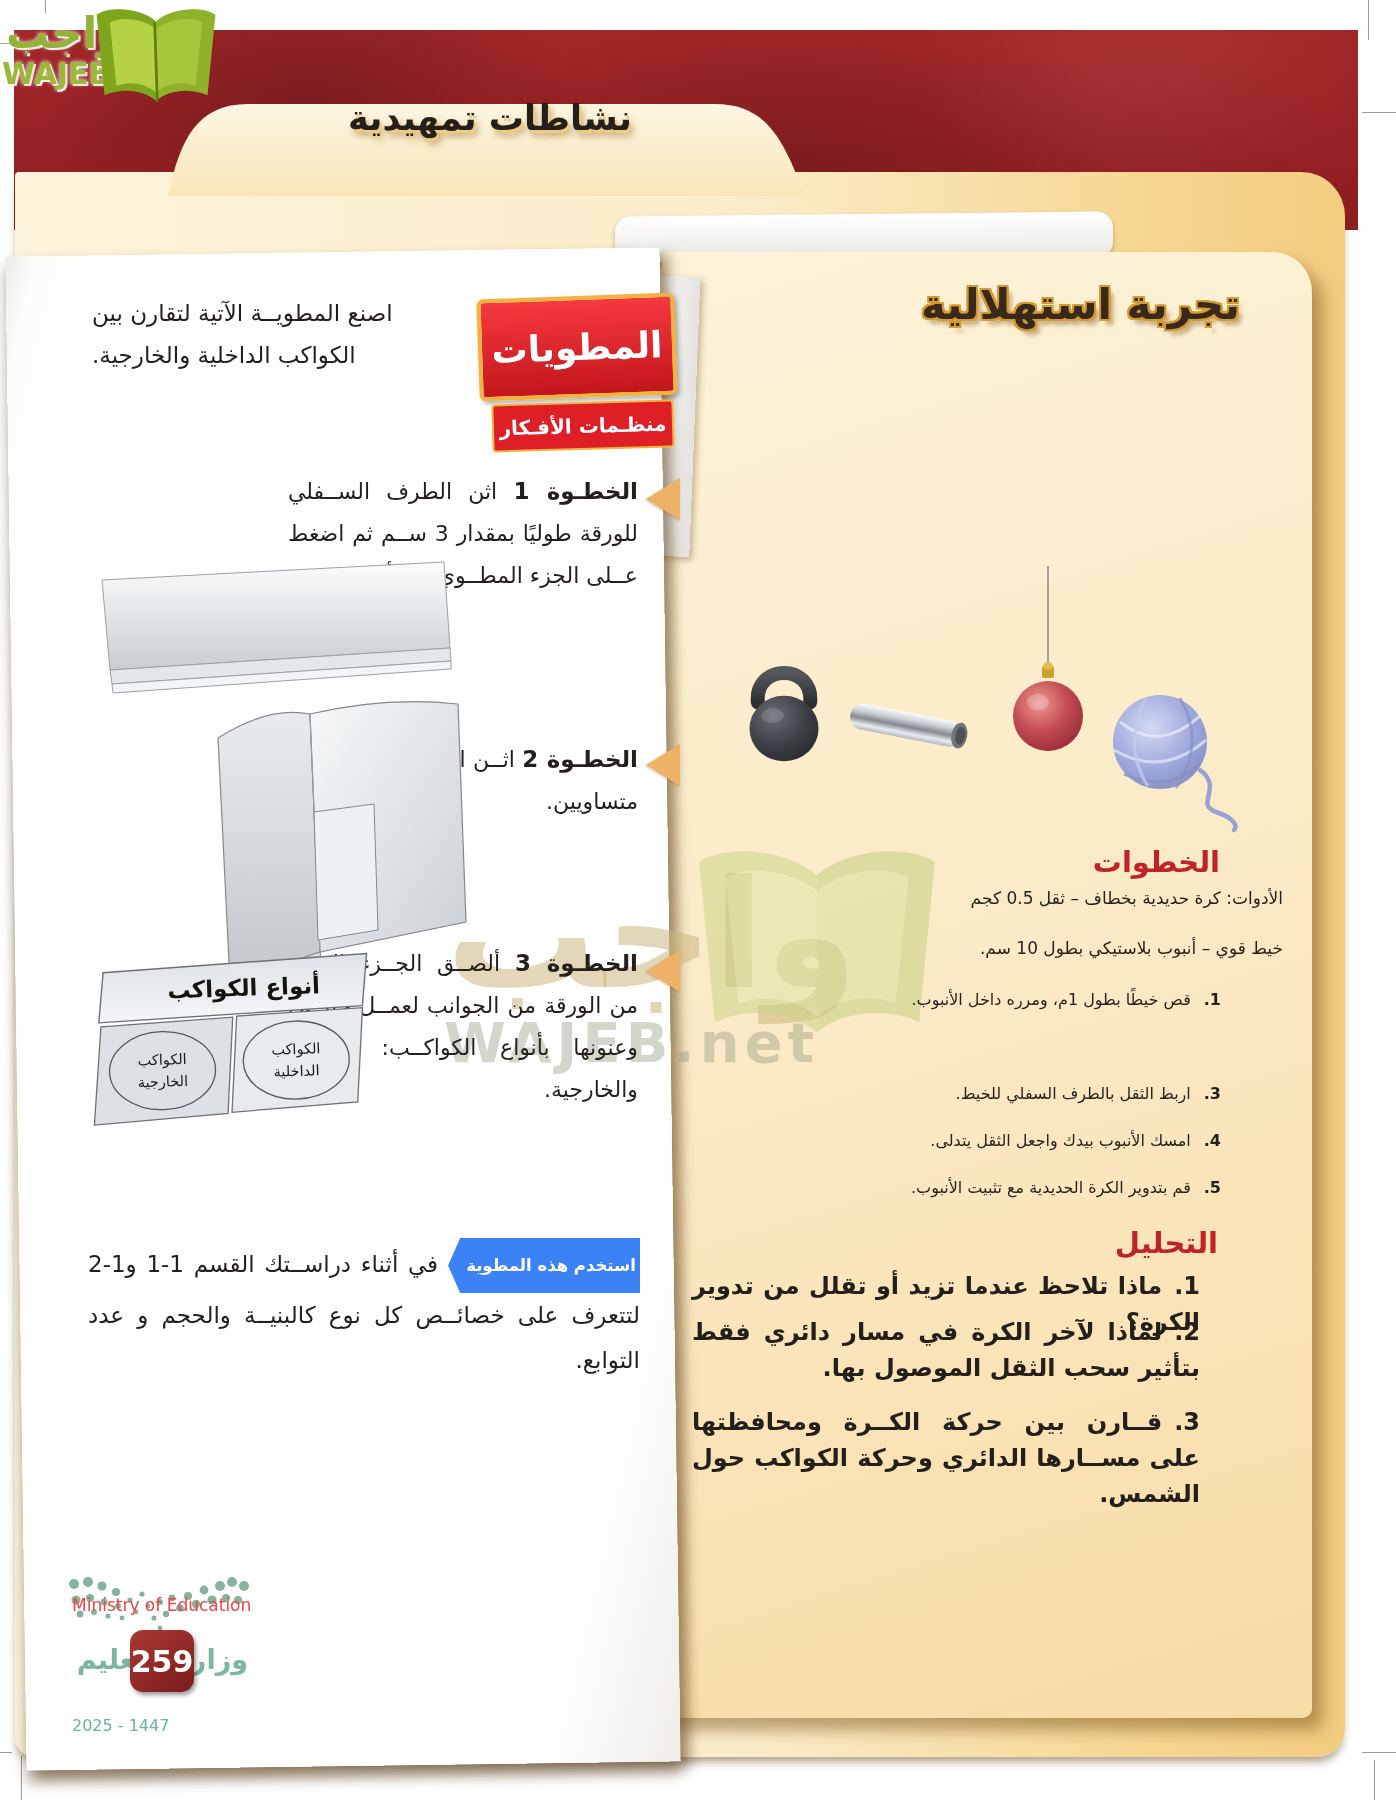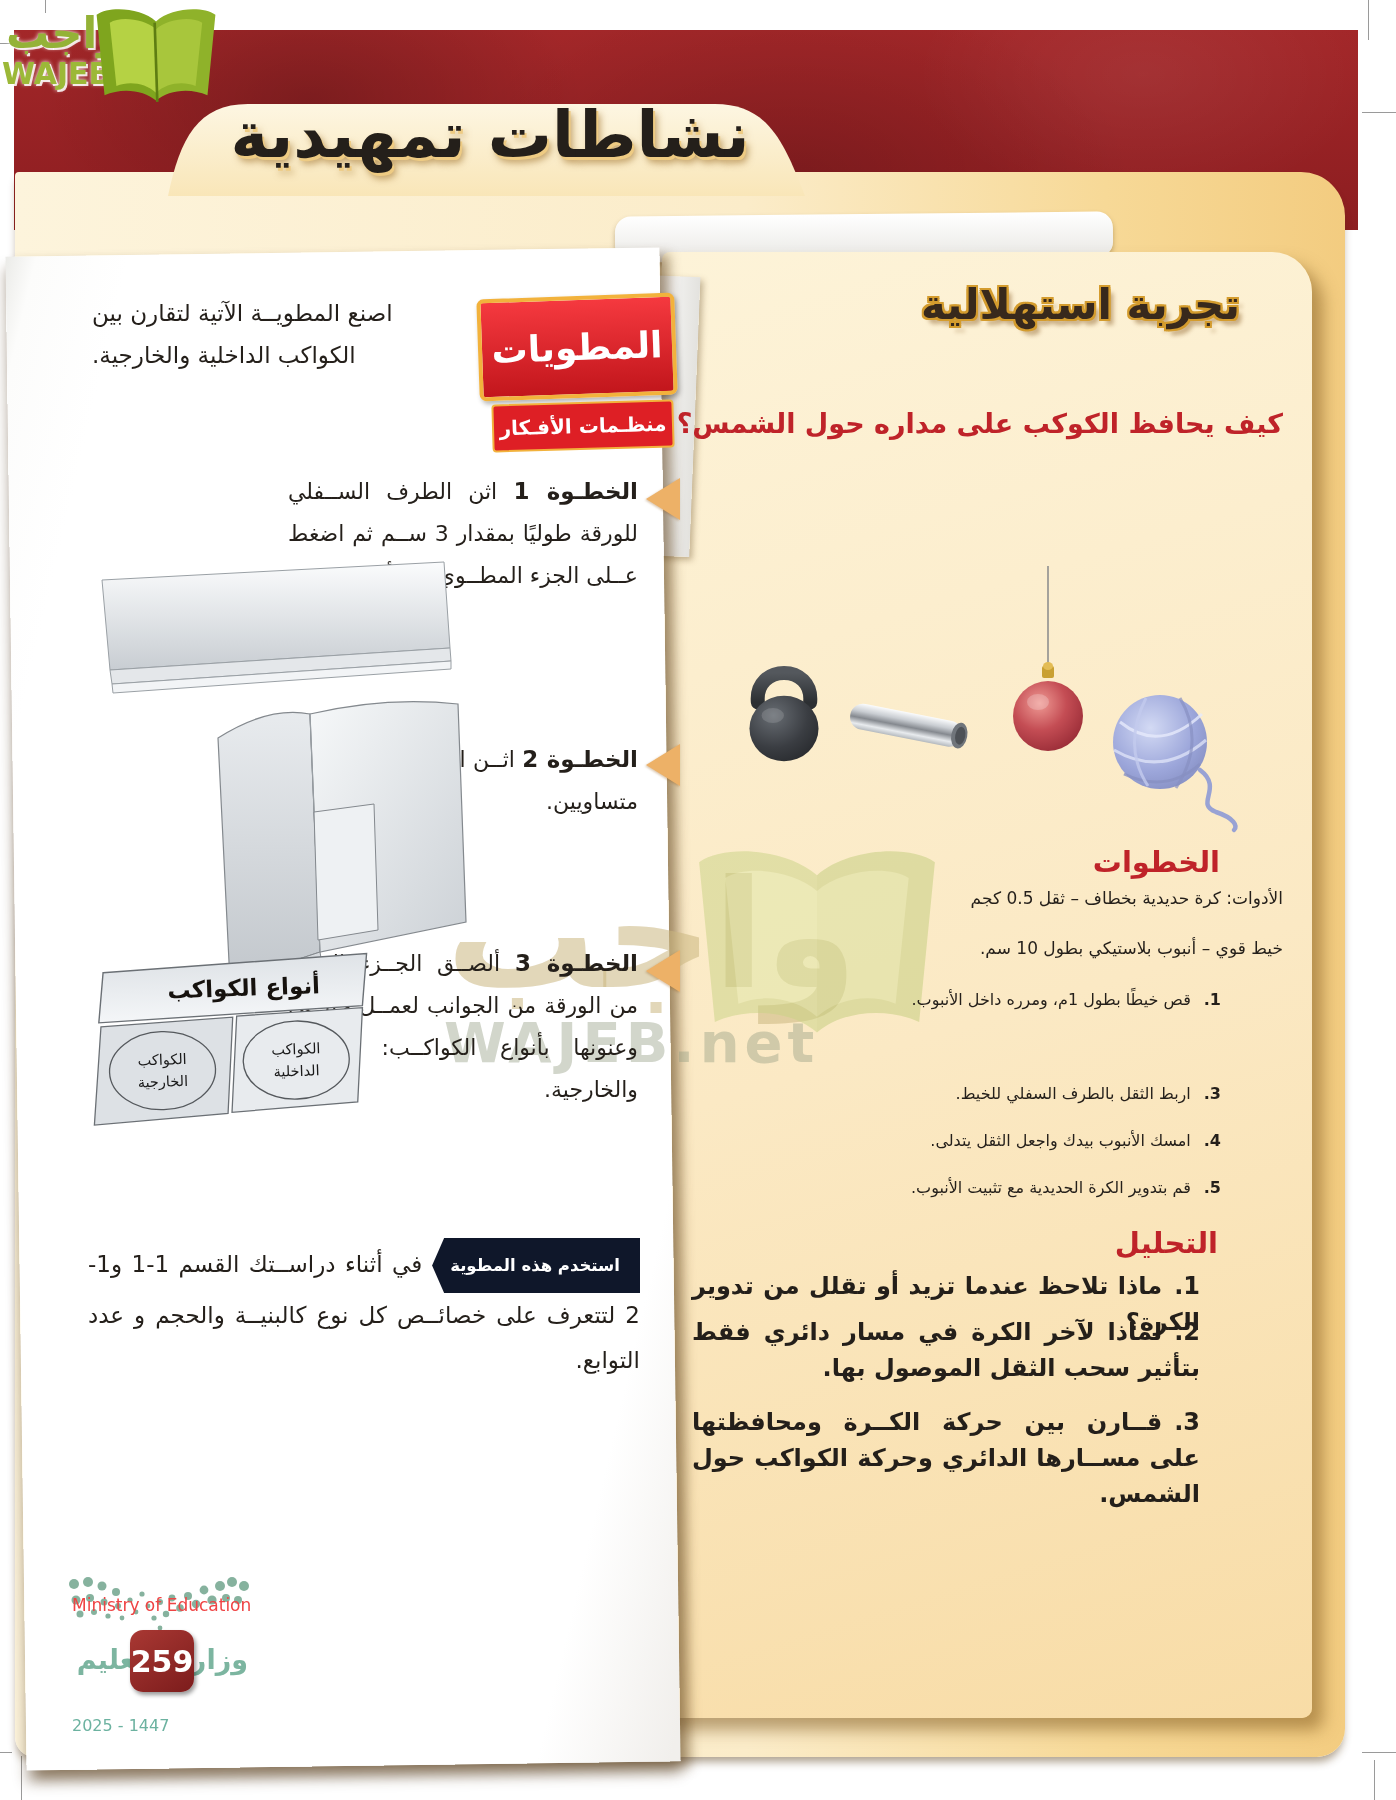--- a/index.html
+++ b/index.html
@@ -14,21 +14,21 @@
       radial-gradient(420px 240px at 22% 35%, rgba(0,0,0,.20), transparent 65%),
       radial-gradient(520px 300px at 58% 75%, rgba(0,0,0,.16), transparent 65%),
       radial-gradient(380px 220px at 84% 22%, rgba(255,255,255,.06), transparent 60%),
       linear-gradient(#a32729,#8c1d20);}
   .folder{left:15px;top:172px;width:1330px;height:1585px;z-index:3;
     border-radius:4px 44px 28px 20px;
     background:linear-gradient(to right,#fdf4dc 0%,#fbecc9 55%,#f7d997 82%,#f3cc80 100%);
     box-shadow:0 7px 9px -2px rgba(80,50,10,.45);}
   .tab-svg{left:150px;top:84px;width:680px;height:112px;z-index:3;}
   .tab-title{left:150px;top:98px;width:680px;text-align:center;z-index:4;
-    font-size:64px;font-weight:bold;color:#8e2023;
+    font-size:35px;font-weight:bold;color:#8e2023;
     text-shadow:2px 3px 0 #eecb83, 4px 6px 7px rgba(150,100,25,.55);}
   
   .white-strip{left:615px;top:214px;width:498px;height:46px;z-index:4;border-radius:16px;
     background:linear-gradient(#ffffff,#e9e8e4);transform:rotate(-.6deg);
     box-shadow:0 3px 5px rgba(90,60,20,.35);}
   .right-card{left:662px;top:252px;width:650px;height:1466px;z-index:5;
     border-radius:8px 40px 10px 8px;
     background:linear-gradient(163deg,#fdf3d8 0%,#fbe9c4 52%,#f8dca6 100%);
     box-shadow:11px 12px 16px rgba(121,81,24,.5);}
   .back-sheet{left:235px;top:268px;width:460px;height:280px;z-index:6;
@@ -61,22 +61,22 @@
     display:flex;align-items:center;justify-content:center;color:#fff;font-size:36px;font-weight:bold;
     box-shadow:2px 3px 5px rgba(0,0,0,.3);}
   .fold-sub{left:492px;top:402px;width:178px;height:44px;z-index:10;transform:rotate(-1.6deg);
     background:#de1f25;border:2px solid #f2b23c;border-radius:4px;display:flex;align-items:center;
     justify-content:center;color:#fff;font-size:20px;font-weight:bold;}
   .lstep{right:758px;width:350px;font-size:22px;line-height:42px;z-index:10;}
   .lstep b{font-size:23px;}
   .tri{width:0;height:0;border-top:21px solid transparent;border-bottom:21px solid transparent;
     border-right:34px solid #edb167;z-index:10;filter:drop-shadow(-1px 1px 1px rgba(150,90,20,.35));}
   .use-note{right:756px;top:1238px;width:552px;font-size:23px;line-height:45px;z-index:10;}
-  .use-badge{display:inline-block;background:#0f172a;color:#fff;font-size:16.5px;font-weight:bold;
-    padding:5px 20px 5px 18px;clip-path:polygon(12px 0,100% 0,100% 100%,12px 100%,0 50%);
+  .use-badge{display:inline-block;background:#3b82f6;color:#fff;font-size:16.5px;font-weight:bold;
+    padding:5px 4px 5px 18px;clip-path:polygon(12px 0,100% 0,100% 100%,12px 100%,0 50%);
     margin-left:10px;vertical-align:middle;}
   
   .wm-ar{left:446px;top:848px;font-size:150px;font-weight:bold;color:rgba(203,182,128,.55);z-index:9;direction:rtl;}
   .wm-en{left:444px;top:1010px;font-size:56px;font-weight:bold;letter-spacing:5px;
     color:rgba(148,158,130,.42);z-index:9;}
   .logo-ar{left:6px;top:8px;font-size:43px;font-weight:bold;color:#94b237;z-index:2;direction:rtl;
     text-shadow:0 0 4px #fff,2px 2px 0 rgba(255,255,255,.85);}
   .logo-en{left:2px;top:56px;font-size:30px;font-weight:bold;color:#9cb838;z-index:2;
     text-shadow:0 0 4px #fff,2px 2px 0 rgba(255,255,255,.85);}
   
@@ -133,21 +133,20 @@
   <div class="abs wm-ar">واجب</div>
   <div class="abs wm-en">WAJEB.net</div>
   <svg class="abs" style="left:686px;top:830px;z-index:9;opacity:.5;" width="262" height="240" viewBox="0 0 200 170">
     <path d="M100,28 C78,8 30,4 10,18 L22,140 C48,128 82,132 100,148 Z" fill="#c9d385"></path>
     <path d="M100,28 C122,8 170,4 190,18 L178,140 C152,128 118,132 100,148 Z" fill="#c2cd7c"></path>
     <path d="M100,40 C82,24 46,20 30,30 L40,126 C60,118 84,122 100,136 Z" fill="#dee8a6"></path>
     <path d="M100,40 C118,24 154,20 170,30 L160,126 C140,118 116,122 100,136 Z" fill="#d6e09a"></path>
   </svg>
 
   <div class="abs card-title ar">تجربة استهلالية</div>
-  <div class="abs question ar red-h">كيف يحافظ الكوكب على مداره حول الشمس؟</div>
 
   <svg class="abs" style="left:742px;top:650px;z-index:10;" width="84" height="116" viewBox="0 0 90 120">
     <defs>
       <radialGradient id="kbody" cx=".35" cy=".3" r=".9">
         <stop offset="0" stop-color="#686d73"></stop>
           <stop offset=".55" stop-color="#3a3d42"></stop>
           <stop offset="1" stop-color="#222427"></stop>
       </radialGradient>
       <linearGradient id="khandle" x1="0" y1="0" x2="0" y2="1">
         <stop offset="0" stop-color="#54585d"></stop>

